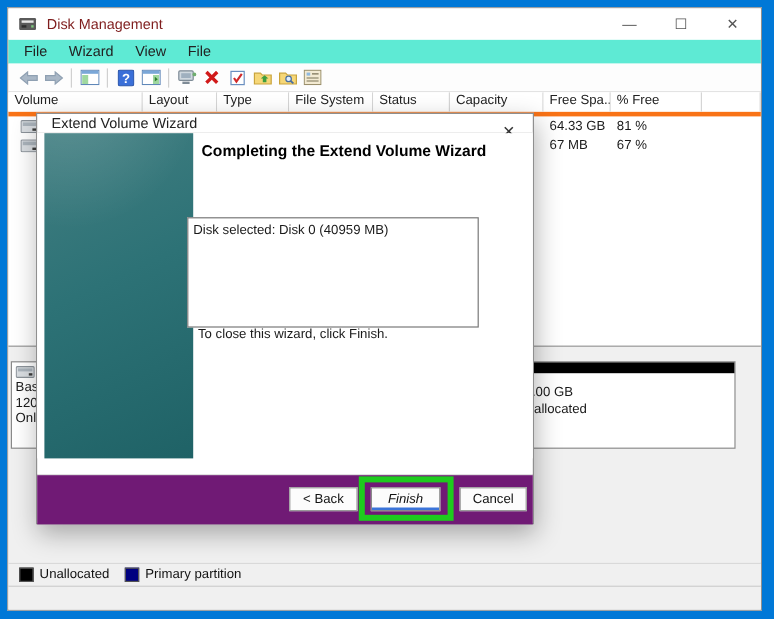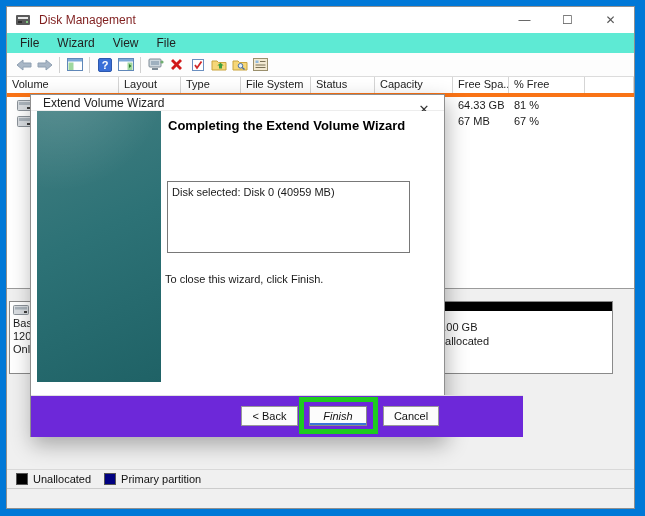--- a/index.html
+++ b/index.html
@@ -64,24 +64,24 @@
   .wz-close { position:absolute; right:4px; top:0; width:32px; height:28px; display:flex;
               align-items:center; justify-content:center; color:#333; font-size:13px; }
   .wz-content { position:relative; height:271px; background:#fff; }
   .wz-art { position:absolute; left:6px; top:0; width:124px; height:271px;
             background:
               radial-gradient(140% 70% at 18% -14%, rgba(255,255,255,.16), rgba(255,255,255,0) 62%),
               linear-gradient(155deg, #417e81 0%, #2d7276 45%, #1f6266 100%); }
   .wz-heading { position:absolute; left:137px; top:5px; width:262px; font-size:13px; font-weight:bold;
                 line-height:19px; color:#000; }
   .wz-instruction { position:absolute; left:137px; top:56px; }
-  .wz-settings-box { position:absolute; left:136px; top:70px; width:243px; height:72px;
+  .wz-settings-box { position:absolute; left:125px; top:70px; width:243px; height:92px;
                      background:#fff; border:1px solid #787878; padding:3px 4px; line-height:14px; }
   .wz-closing { position:absolute; left:134px; top:162px; }
-  .wz-footer { position:absolute; left:0; top:300px; width:492px; height:42px; background:#6d28d9;
+  .wz-footer { position:absolute; left:0; top:300px; width:413px; height:42px; background:#701a75;
                border-top:1px solid #e0e0e0; }
   .wz-btn { position:absolute; top:10px; height:20px; background:#fcfcfc; border:1px solid #999;
             font-family:"Liberation Sans", sans-serif; font-size:11px; color:#111;
             display:flex; align-items:center; justify-content:center; }
   .btn-back { left:210px; width:57px; }
   .btn-finish { left:278px; width:58px; box-shadow:inset 0 -2px 0 #3b74d9; border-color:#8a8a8a;font-style:italic; }
   .btn-cancel { left:352px; width:56px; }
 
   
   .annotation { position:absolute; left:299px; top:397px; width:79px; height:37px;

